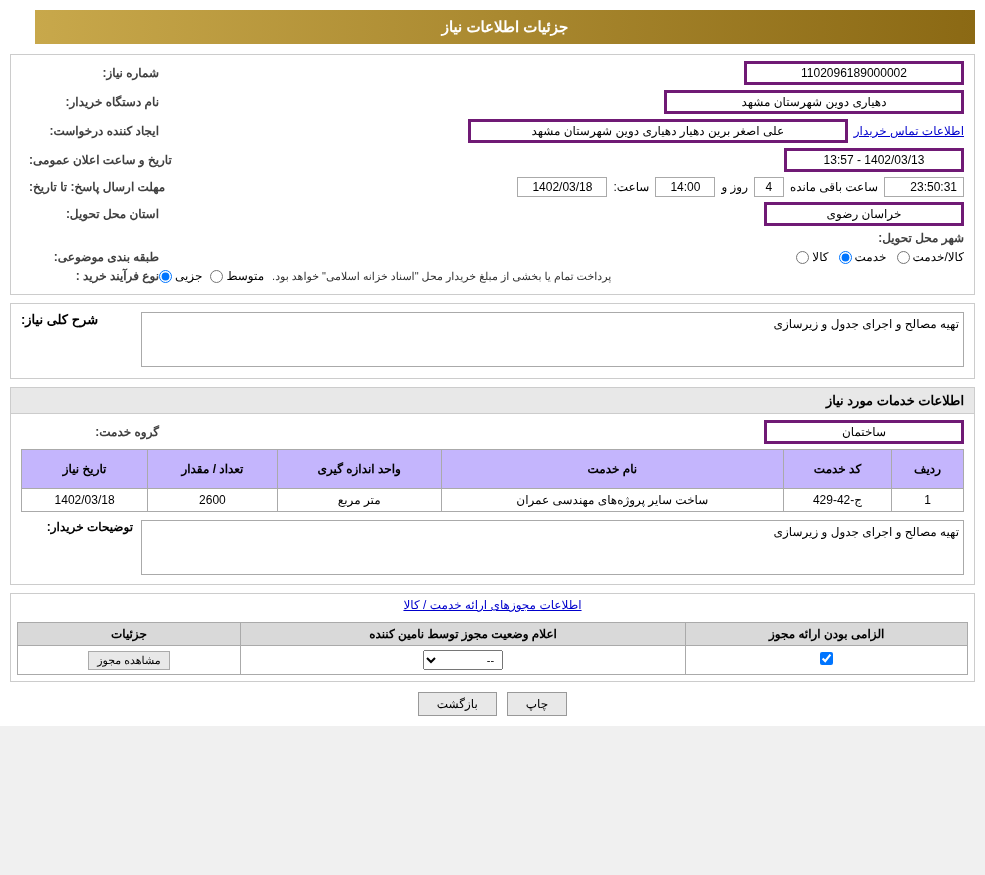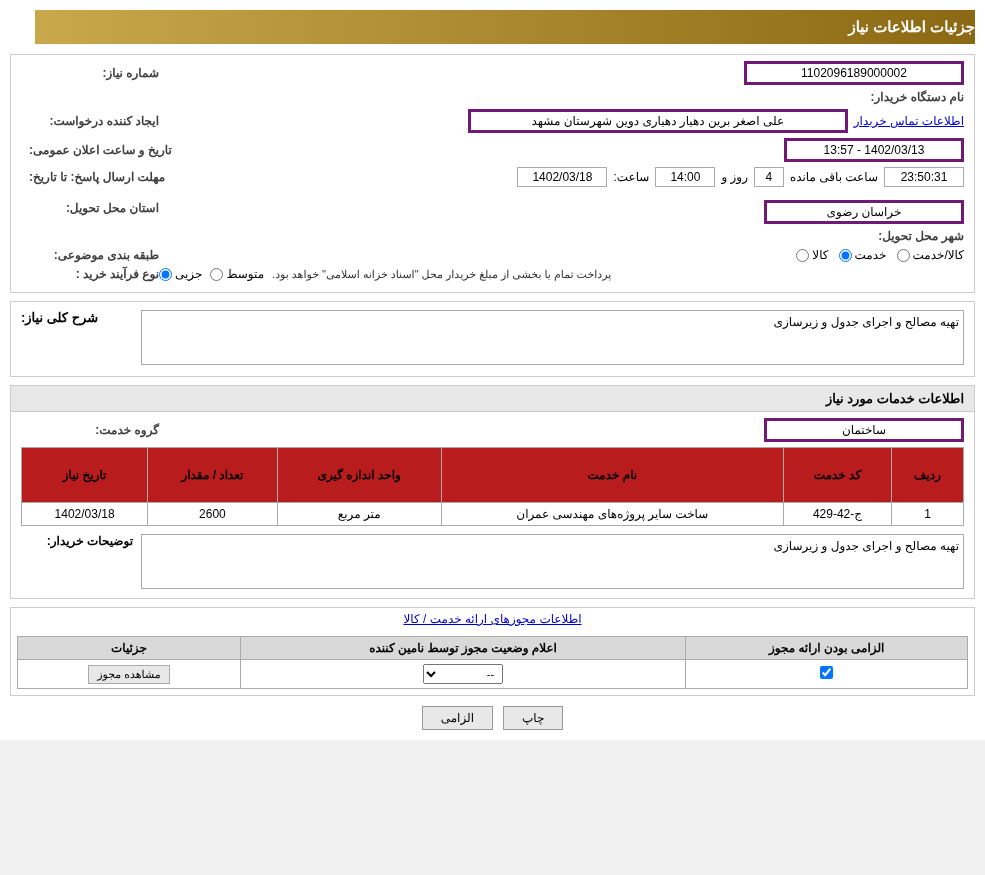--- a/index.html
+++ b/index.html
@@ -11,21 +11,21 @@
     }
     .page-wrapper {
       width: 985px;
       margin: 0 auto;
       background: #fff;
       padding: 10px;
     }
     .header-bar {
       background: linear-gradient(to left, #8B6914, #c8a84b);
       color: #fff;
-      text-align: right;
+      text-align: center;
       padding: 8px 0;
       font-size: 15px;
       font-weight: bold;
       margin-bottom: 10px;
       margin-left: 25px;
     }
     .section {
       border: 1px solid #ccc;
       margin-bottom: 8px;
       background: #fff;
@@ -47,21 +47,20 @@
       background: #fff;
       padding: 2px 6px;
       min-width: 120px;
       text-align: center;
     }
     .value-box-wide {
       min-width: 300px;
     }
     .value-box-medium {
       min-width: 200px;
-      margin-top: 8px;
     }
     .info-row {
       display: flex;
       align-items: center;
       justify-content: space-between;
       margin-bottom: 5px;
     }
     .info-group {
       display: flex;
       align-items: center;
@@ -79,23 +78,23 @@
       font-weight: bold;
       font-size: 13px;
       text-align: right;
     }
     table.data-table {
       width: 100%;
       border-collapse: collapse;
       font-size: 12px;
     }
     table.data-table th {
-      background: #b91c1c;
-      border: 1px solid #aaa;
-      padding: 20px 8px;
+      background: #c4b5fd;
+      border: 1px solid #aaa;
+      padding: 12px 8px;
       text-align: center;
     }
     table.data-table td {
       border: 1px solid #aaa;
       padding: 4px 8px;
       text-align: center;
     }
     .textarea-box {
       border: 1px solid #aaa;
       width: 100%;
@@ -192,20 +191,23 @@
         <div class="info-group">
           <span class="value-box" style="min-width:220px;">1102096189000002</span>
         </div>
         <div class="info-group">
           <span class="label">شماره نیاز:</span>
         </div>
       </div>
 
       <div class="info-row">
         <div class="info-group">
+          <span class="value-box value-box-wide">دهیاری دوین  شهرستان مشهد</span>
+        </div>
+        <div class="info-group">
           <span class="label">نام دستگاه خریدار:</span>
         </div>
       </div>
 
       <div class="info-row">
         <div class="info-group">
           <span class="link-text">اطلاعات تماس خریدار</span>
           <span class="value-box" style="min-width:380px;">علی اصغر برین دهیار دهیاری دوین  شهرستان مشهد</span>
         </div>
         <div class="info-group">
@@ -217,21 +219,21 @@
         <div class="info-group">
           <span class="value-box" style="min-width:180px;">1402/03/13 - 13:57</span>
         </div>
         <div class="info-group">
           <span class="label">تاریخ و ساعت اعلان عمومی:</span>
         </div>
       </div>
 
       <div class="info-row">
         <div class="info-group" style="gap:6px;">
-          <span class="small-box" style="min-width:80px;">23:50:31</span>
+          <span class="small-box" style="min-width:80px;text-align:right;">23:50:31</span>
           <span>ساعت باقی مانده</span>
           <span class="small-box" style="min-width:30px;">4</span>
           <span>روز و</span>
           <span class="small-box" style="min-width:60px;">14:00</span>
           <span>ساعت:</span>
           <span class="small-box" style="min-width:90px;">1402/03/18</span>
         </div>
         <div class="info-group">
           <span class="label">مهلت ارسال پاسخ: تا تاریخ:</span>
         </div>
@@ -379,16 +381,16 @@
               <button class="permissions-btn">مشاهده مجوز</button>
             </td>
           </tr>
         </tbody>
       </table>
     </div>
   </div>
 
   <div class="button-bar">
     <button class="btn">چاپ</button>
-    <button class="btn">الزامی</button>
+    <button class="btn">بازگشت</button>
   </div>
 
 </div>
 
 </body></html>

